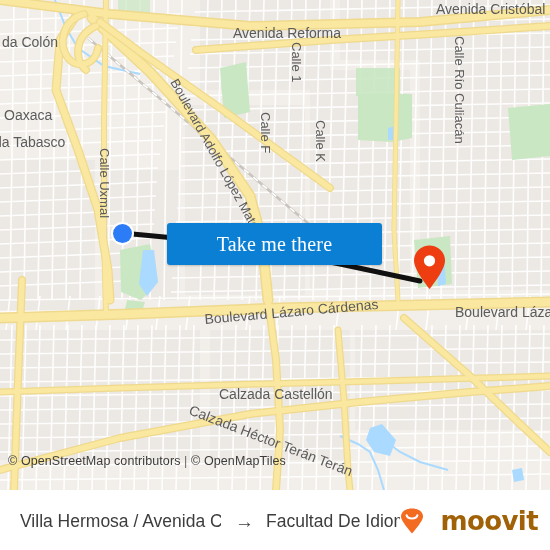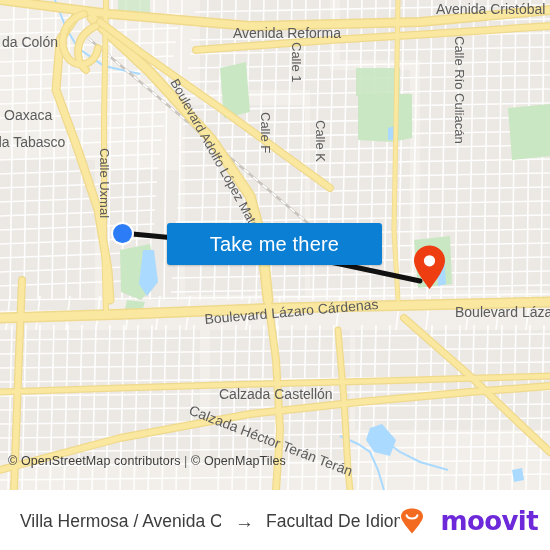--- a/index.html
+++ b/index.html
@@ -44,21 +44,21 @@
     position: absolute;
     left: 167px;
     top: 223px;
     width: 215px;
     height: 42px;
     background: #0b7fd4;
     border: none;
     border-radius: 3px;
     color: #ffffff;
     font-size: 20px;
-    font-family: Liberation Sans, sans-serif;
+    font-family: Liberation Serif, serif;
     letter-spacing: 0.2px;
     cursor: pointer;
     z-index: 30;
     display: flex;
     align-items: center;
     justify-content: center;
     box-shadow: 0 1px 2px rgba(0,0,0,0.18);
   }
 
   
@@ -101,21 +101,21 @@
   }
   #moovit-logo {
     margin-left: auto;
     margin-right: 12px;
     display: flex;
     align-items: center;
   }
   #moovit-wordmark {
     font-size: 26px;
     font-weight: bold;
-    color: #6d28d9;
+    color: #a16207;
     letter-spacing: -0.6px;
     margin-left: 16px;
     font-family: "DejaVu Sans", sans-serif;
   }
 </style>
 </head>
 <body>
 
 <div id="app">
 

